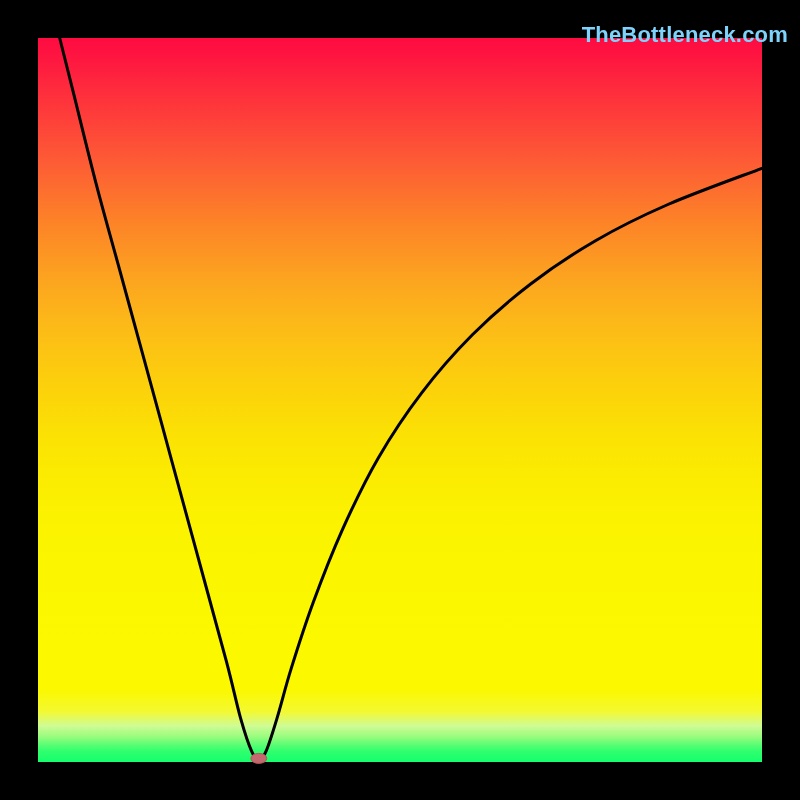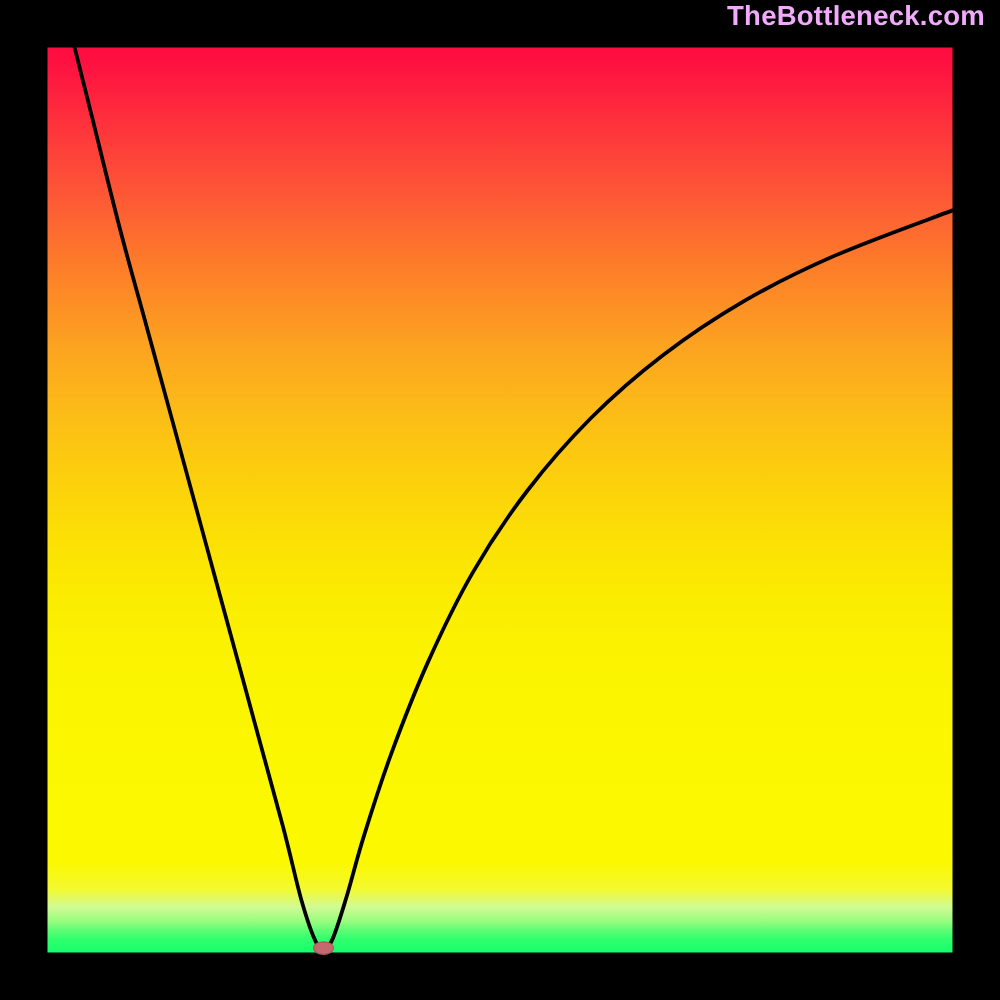--- a/index.html
+++ b/index.html
@@ -43,23 +43,23 @@
       #f3f930 93%,
       #d0fb95 95%,
       #99fc7e 96.5%,
       #61fd75 97.5%,
       #30ff6e 98.5%,
       #15ff6c 100%
     );
   }
   .watermark {
     position: absolute;
-    top: 0;
+    top: 22px;
     right: 12px;
-    color: #f0abfc;
+    color: #7dd3fc;
     font-weight: 600;
     font-size: 22px;
     letter-spacing: 0.2px;
   }
   .curve-svg {
     position: absolute;
     left: 38px;
     top: 38px;
     width: 724px;
     height: 724px;

